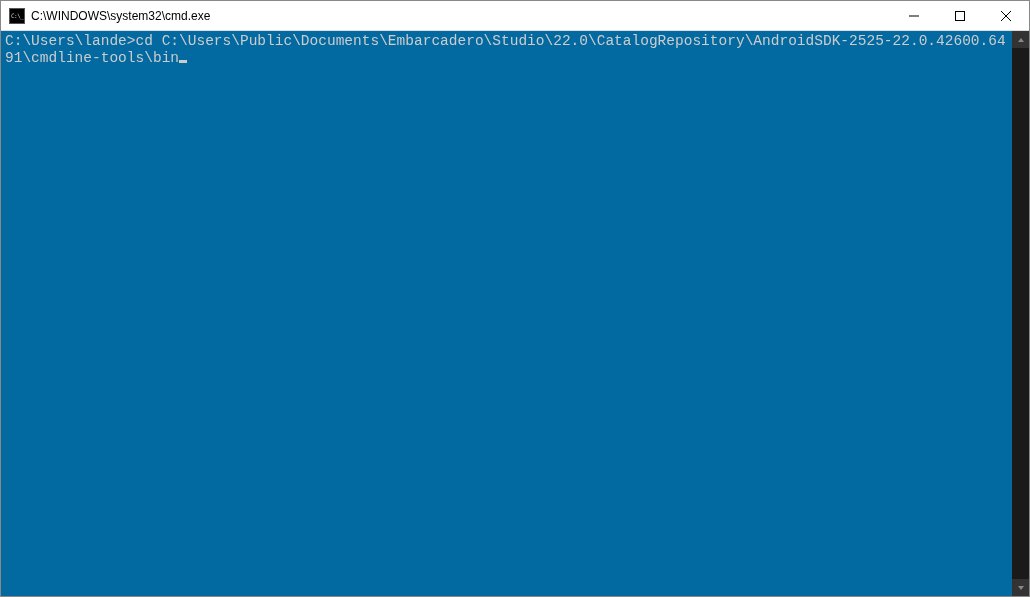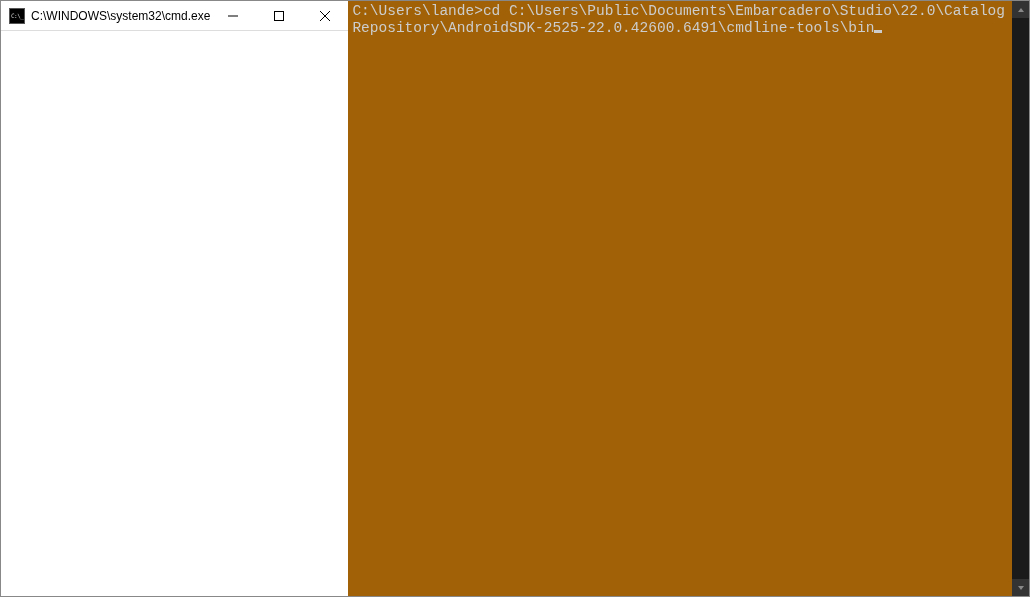--- a/index.html
+++ b/index.html
@@ -13,21 +13,21 @@
       width: 1030px;
       height: 597px;
       overflow: hidden;
     }
     .window {
       width: 1030px;
       height: 597px;
       background: #ffffff;
       border: 1px solid #888888;
       display: flex;
-      flex-direction: row;
+      flex-direction: column;
     }
     .titlebar {
       height: 30px;
       background: #ffffff;
       display: flex;
       align-items: center;
       border-bottom: 1px solid #dddddd;
       flex-shrink: 0;
     }
     .titlebar-icon {
@@ -77,21 +77,21 @@
       height: 10px;
     }
     .terminal-wrapper {
       flex: 1;
       display: flex;
       background: #0c0c0c;
       min-height: 0;
     }
     .terminal {
       flex: 1;
-      background: #a16207;
+      background: #0369a1;
       color: #cccccc;
       font-family: Consolas, "Courier New", monospace;
       font-size: 14.5px;
       line-height: 17px;
       padding: 2px 0 2px 4px;
       white-space: pre-wrap;
       word-break: break-all;
       overflow: hidden;
     }
     .terminal-line {

